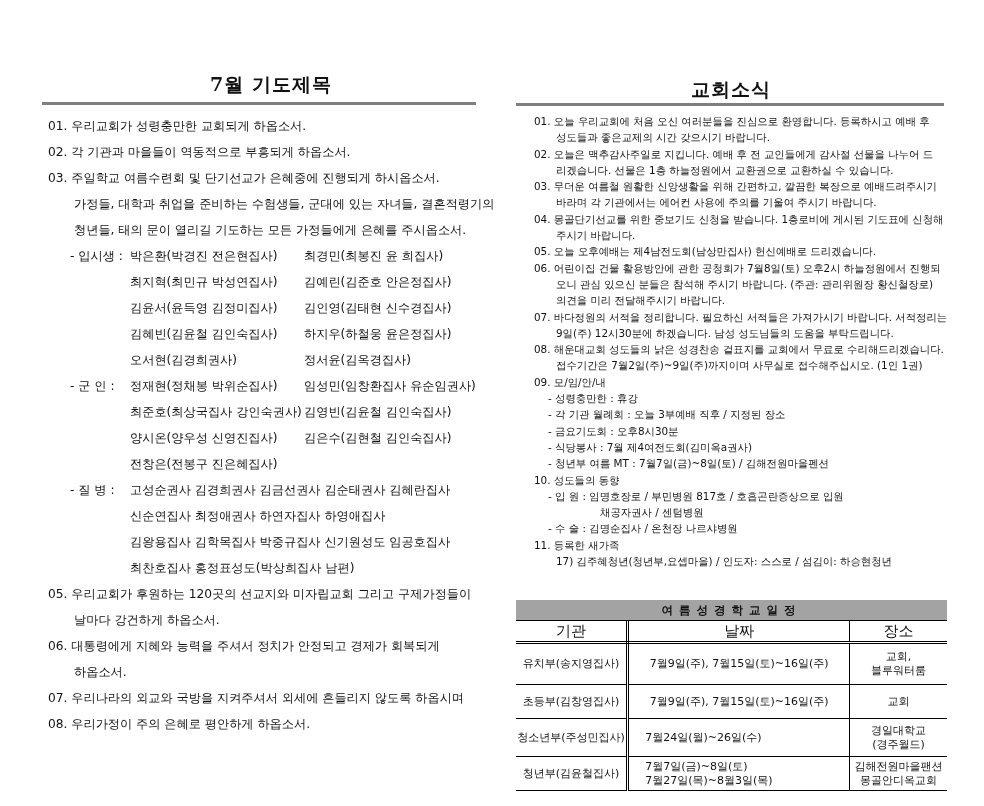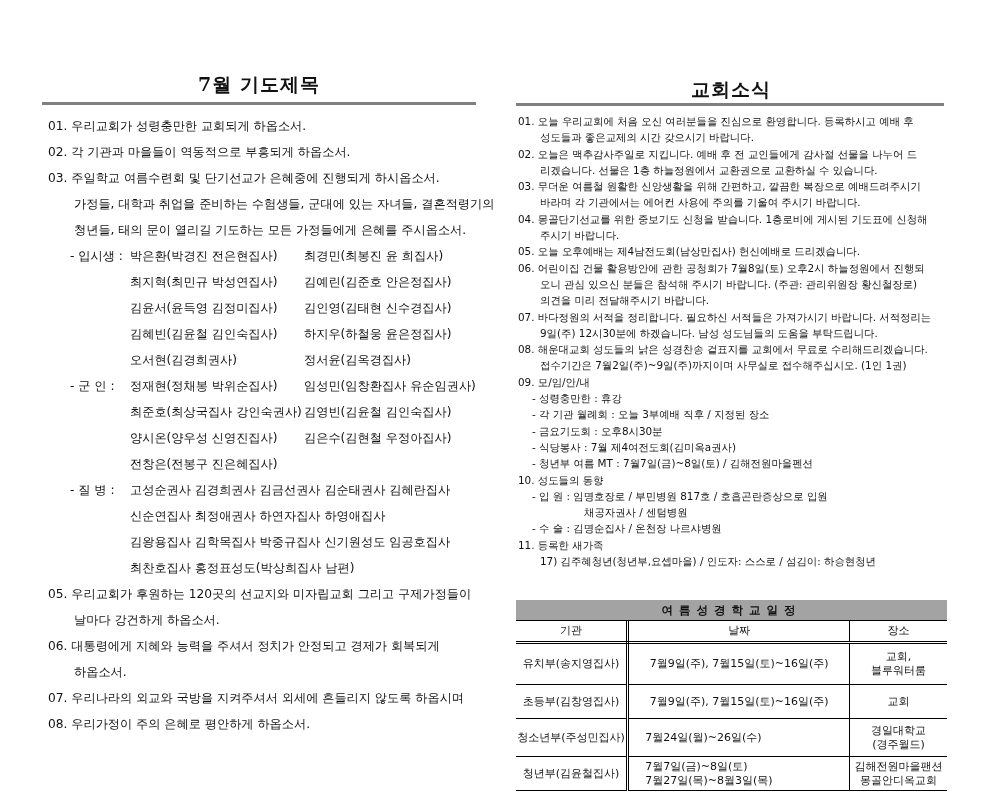--- a/index.html
+++ b/index.html
@@ -3,49 +3,49 @@
 <meta charset="utf-8">
 <style>
   html, body { margin:0; padding:0; background:#ffffff; }
   body { width:984px; height:806px; position:relative; overflow:hidden;
          font-family:"DejaVu Sans", sans-serif; color:#111; }
   .col { position:absolute; top:0; }
   .left { left:42px; width:434px; }
   .right { left:516px; width:430px; }
   .title { position:absolute; text-align:center; font-family:"DejaVu Serif", serif;
            font-weight:bold; font-size:19px; color:#111; letter-spacing:1px; }
-  .left .title { top:72px; left:0; width:434px; }
+  .left .title { top:72px; left:12px; width:434px; }
   .right .title { top:77px; left:0; width:430px; }
   .rule { position:absolute; height:3px; background:#7f7f7f; left:0; }
   .left .rule { top:102px; width:434px; }
   .right .rule { top:103px; width:428px; }
 
   
   .prayers { position:absolute; top:113px; left:6px; width:430px; font-size:12.2px; }
   .pline { height:26px; line-height:26px; white-space:nowrap; }
   .pline.indent { padding-left:26px; }
   .sub { display:flex; height:26px; line-height:26px; white-space:nowrap; }
   .sub .lab { width:82px; padding-left:22px; box-sizing:border-box; }
   .sub .c1 { width:174px; }
   .sub .c2 { }
   .sub .c1w { }
 
   
   .news { position:absolute; top:113px; left:2px; width:428px; font-size:10.4px; }
-  .nline { height:16.3px; line-height:16.3px; white-space:nowrap; }
+  .nline { height:16.3px; line-height:16.3px; white-space:nowrap;margin-left:16px; }
   .nline.in { padding-left:22px; }
   .nline.in2 { padding-left:14px; }
   .nline.in3 { padding-left:66px; }
 
   
   .sched { position:absolute; top:600px; left:516px; width:431px; font-size:11px; }
   .sched .cap { height:20px; line-height:20px; background:#a3a3a3; text-align:center;
                 font-weight:bold; letter-spacing:6px; border-bottom:1.5px solid #000; font-size:11.5px; }
   .sched table { border-collapse:collapse; width:431px; }
-  .sched th { font-weight:normal; height:20px; font-size:11px; }
+  .sched th { font-weight:normal; height:20px; font-size:15px; }
   .sched td, .sched th { padding:0; text-align:center; line-height:14px; }
   .sched th { border-bottom:3px double #000; }
   .sched td { border-bottom:1.5px solid #000; }
   .sched .c-org { width:115px; border-right:3px double #000; }
   .sched .c-date { width:212px; border-right:1px solid #000; }
   .sched .c-place { width:101px; }
   .sched .r1 td { height:40px; }
   .sched .r2 td { height:33px; }
   .sched .r3 td { height:37px; }
   .sched .r4 td { height:33px; }
@@ -103,21 +103,21 @@
             <span class="c2">임성민(임창환집사 유순임권사)</span>
           </div>
         <div class="sub">
             <span class="lab"></span>
             <span class="c1">최준호(최상국집사 강인숙권사)</span>
             <span class="c2">김영빈(김윤철 김인숙집사)</span>
           </div>
         <div class="sub">
             <span class="lab"></span>
             <span class="c1">양시온(양우성 신영진집사)</span>
-            <span class="c2">김은수(김현철 우정아집사)</span>
+            <span class="c2">김은수(김현철 김인숙집사)</span>
           </div>
         <div class="sub">
             <span class="lab"></span>
             <span class="c1">전창은(전봉구 진은혜집사)</span>
             <span class="c2"></span>
           </div>
       </div>
 
       <div>
         <div class="sub">

